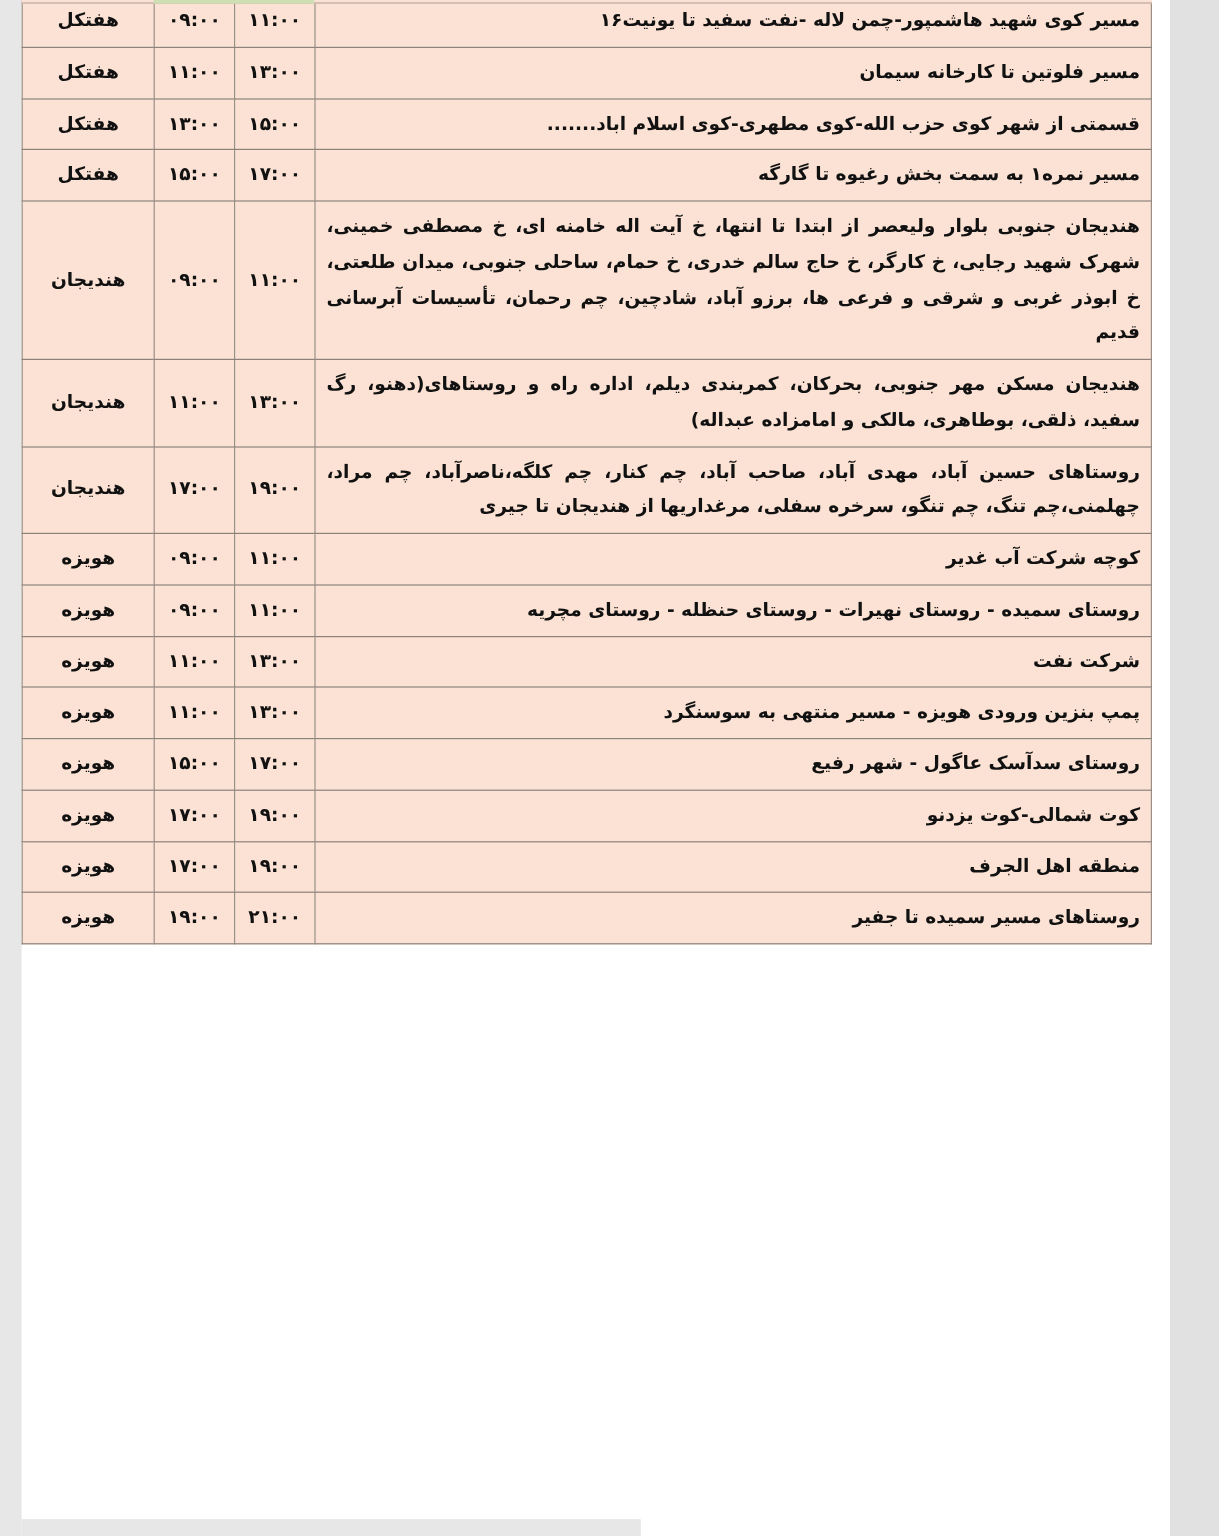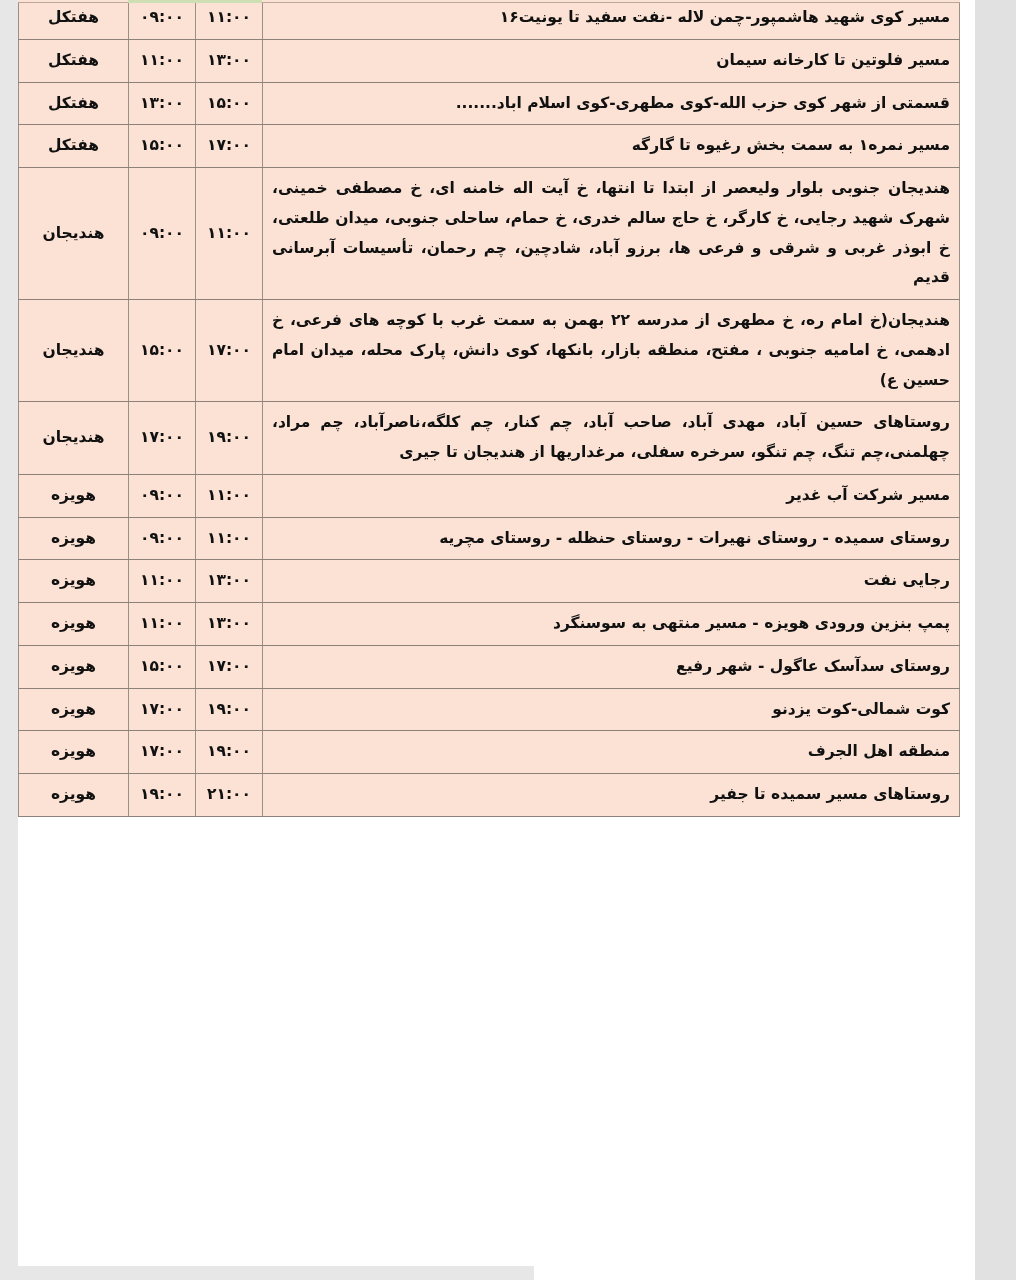--- a/index.html
+++ b/index.html
@@ -137,45 +137,45 @@
           <td class="c-from">۱۵:۰۰</td>
           <td class="c-city">هفتکل</td>
         </tr>
         <tr>
           <td class="c-desc">هندیجان جنوبی بلوار ولیعصر از ابتدا تا انتها، خ آیت اله خامنه ای، خ مصطفی خمینی، شهرک شهید رجایی، خ کارگر، خ حاج سالم خدری، خ حمام، ساحلی جنوبی، میدان طلعتی، خ ابوذر غربی و شرقی و فرعی ها، برزو آباد، شادچین، چم رحمان، تأسیسات آبرسانی قدیم</td>
           <td class="c-to">۱۱:۰۰</td>
           <td class="c-from">۰۹:۰۰</td>
           <td class="c-city">هندیجان</td>
         </tr>
         <tr>
-          <td class="c-desc">هندیجان(خ امام ره، خ مطهری از مدرسه ۲۲ بهمن به سمت غرب با کوچه های فرعی، خ ادهمی، خ امامیه جنوبی ، مفتح، منطقه بازار، بانکها، کوی دانش، پارک محله، میدان امام حسین ع)</td>
-          <td class="c-to">۱۷:۰۰</td>
-          <td class="c-from">۱۵:۰۰</td>
+          <td class="c-desc">هندیجان مسکن مهر جنوبی، بحرکان، کمربندی دیلم، اداره راه و روستاهای(دهنو، رگ سفید، ذلقی، بوطاهری، مالکی و امامزاده عبداله)</td>
+          <td class="c-to">۱۳:۰۰</td>
+          <td class="c-from">۱۱:۰۰</td>
           <td class="c-city">هندیجان</td>
         </tr>
         <tr>
           <td class="c-desc">روستاهای حسین آباد، مهدی آباد، صاحب آباد، چم کنار، چم کلگه،ناصرآباد، چم مراد، چهلمنی،چم تنگ، چم تنگو، سرخره سفلی، مرغداریها از هندیجان تا جیری</td>
           <td class="c-to">۱۹:۰۰</td>
           <td class="c-from">۱۷:۰۰</td>
           <td class="c-city">هندیجان</td>
         </tr>
         <tr>
-          <td class="c-desc">مسیر شرکت آب غدیر</td>
+          <td class="c-desc">کوچه شرکت آب غدیر</td>
           <td class="c-to">۱۱:۰۰</td>
           <td class="c-from">۰۹:۰۰</td>
           <td class="c-city">هویزه</td>
         </tr>
         <tr>
           <td class="c-desc">روستای سمیده - روستای نهیرات - روستای حنظله - روستای مچریه</td>
           <td class="c-to">۱۱:۰۰</td>
           <td class="c-from">۰۹:۰۰</td>
           <td class="c-city">هویزه</td>
         </tr>
         <tr>
-          <td class="c-desc">رجایی نفت</td>
+          <td class="c-desc">شرکت نفت</td>
           <td class="c-to">۱۳:۰۰</td>
           <td class="c-from">۱۱:۰۰</td>
           <td class="c-city">هویزه</td>
         </tr>
         <tr>
           <td class="c-desc">پمپ بنزین ورودی هویزه - مسیر منتهی به سوسنگرد</td>
           <td class="c-to">۱۳:۰۰</td>
           <td class="c-from">۱۱:۰۰</td>
           <td class="c-city">هویزه</td>
         </tr>

